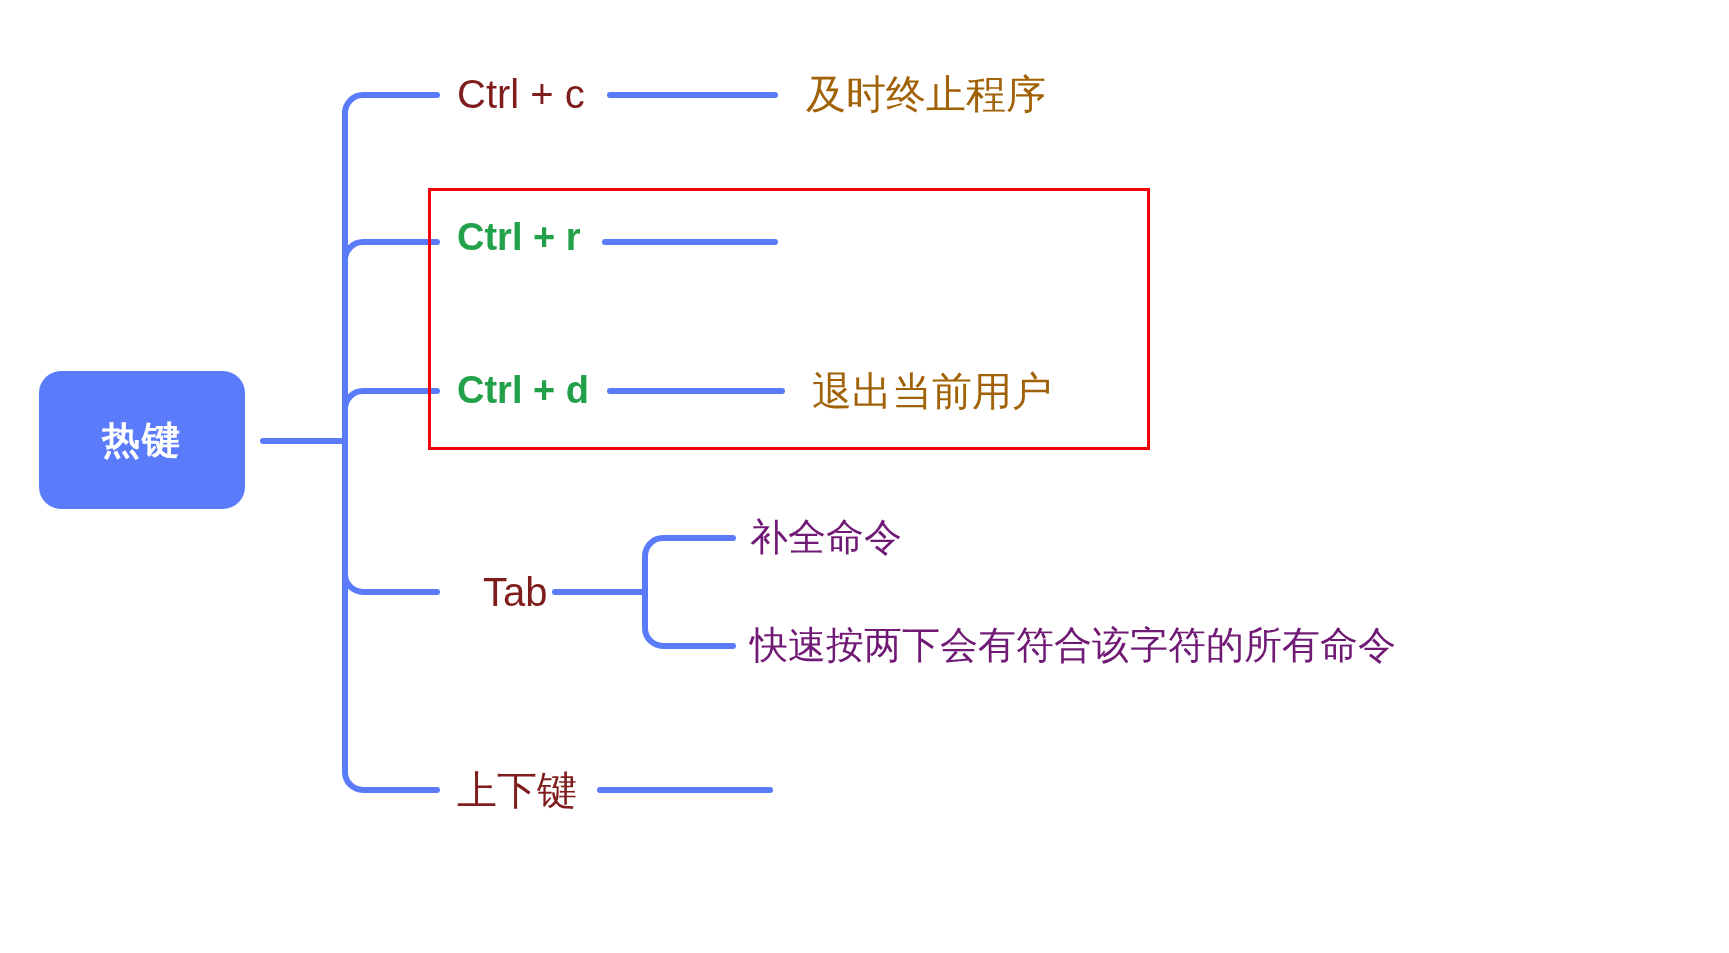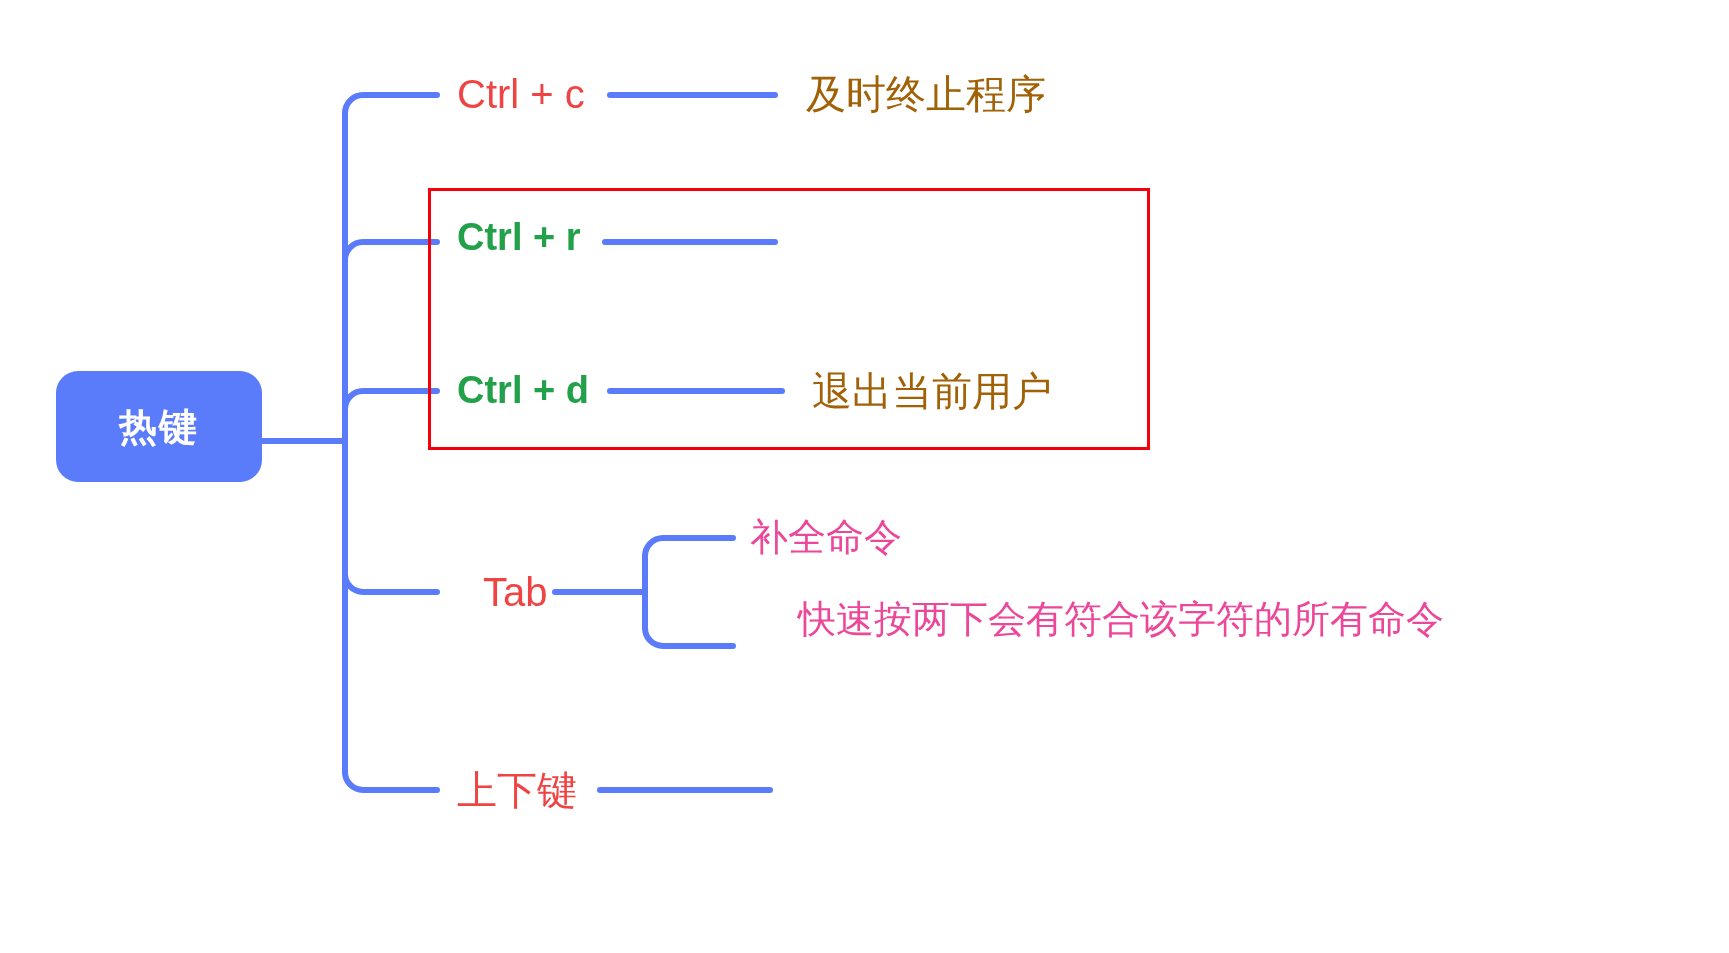--- a/index.html
+++ b/index.html
@@ -21,62 +21,62 @@
     position: absolute;
     left: 0;
     top: 0;
     width: 1729px;
     height: 953px;
   }
 
   
   .root-node {
     position: absolute;
-    left: 56px;
+    left: 39px;
     top: 371px;
     width: 206px;
-    height: 111px;
+    height: 138px;
     background: #5b7cfa;
     border-radius: 22px;
     display: flex;
     align-items: center;
     justify-content: center;
     box-sizing: border-box;
   }
   .root-label {
     color: #ffffff;
     font-size: 38px;
     font-weight: bold;
     letter-spacing: 2px;
     line-height: 1;
   }
 
   
   .node-text {
     position: absolute;
     white-space: nowrap;
-    color: #ef4444;
+    color: #7f1d1d;
     line-height: 1;
   }
   .key-label {
     font-size: 40px;
     font-weight: normal;
   }
   .key-label.green {
     color: #22a14a;
     font-weight: bold;
     font-size: 38px;
   }
   .desc-label {
     font-size: 40px;
     color: #a16207;
   }
   .sub-label {
     font-size: 38px;
-    color: #ec4899;
+    color: #701a75;
   }
 
   
   .highlight-box {
     position: absolute;
     left: 428px;
     top: 188px;
     width: 722px;
     height: 262px;
     border: 3px solid #f3000c;
@@ -133,17 +133,17 @@
 
   <div class="node-text key-label green" style="left:457px; top:218px;">Ctrl + r</div>
 
   <div class="node-text key-label green" style="left:457px; top:371px;">Ctrl + d</div>
   <div class="node-text desc-label" style="left:812px; top:371px;">退出当前用户</div>
 
   <div class="highlight-box"></div>
 
   <div class="node-text key-label" style="left:447px; top:572px;margin-left:36px;">Tab</div>
   <div class="node-text sub-label" style="left:750px; top:518px;">补全命令</div>
-  <div class="node-text sub-label" style="left:750px; top:600px;margin-left:48px;">快速按两下会有符合该字符的所有命令</div>
+  <div class="node-text sub-label" style="left:750px; top:626px;">快速按两下会有符合该字符的所有命令</div>
 
   <div class="node-text key-label" style="left:457px; top:770px;">上下键</div>
 
 </div>
 
 </body></html>

